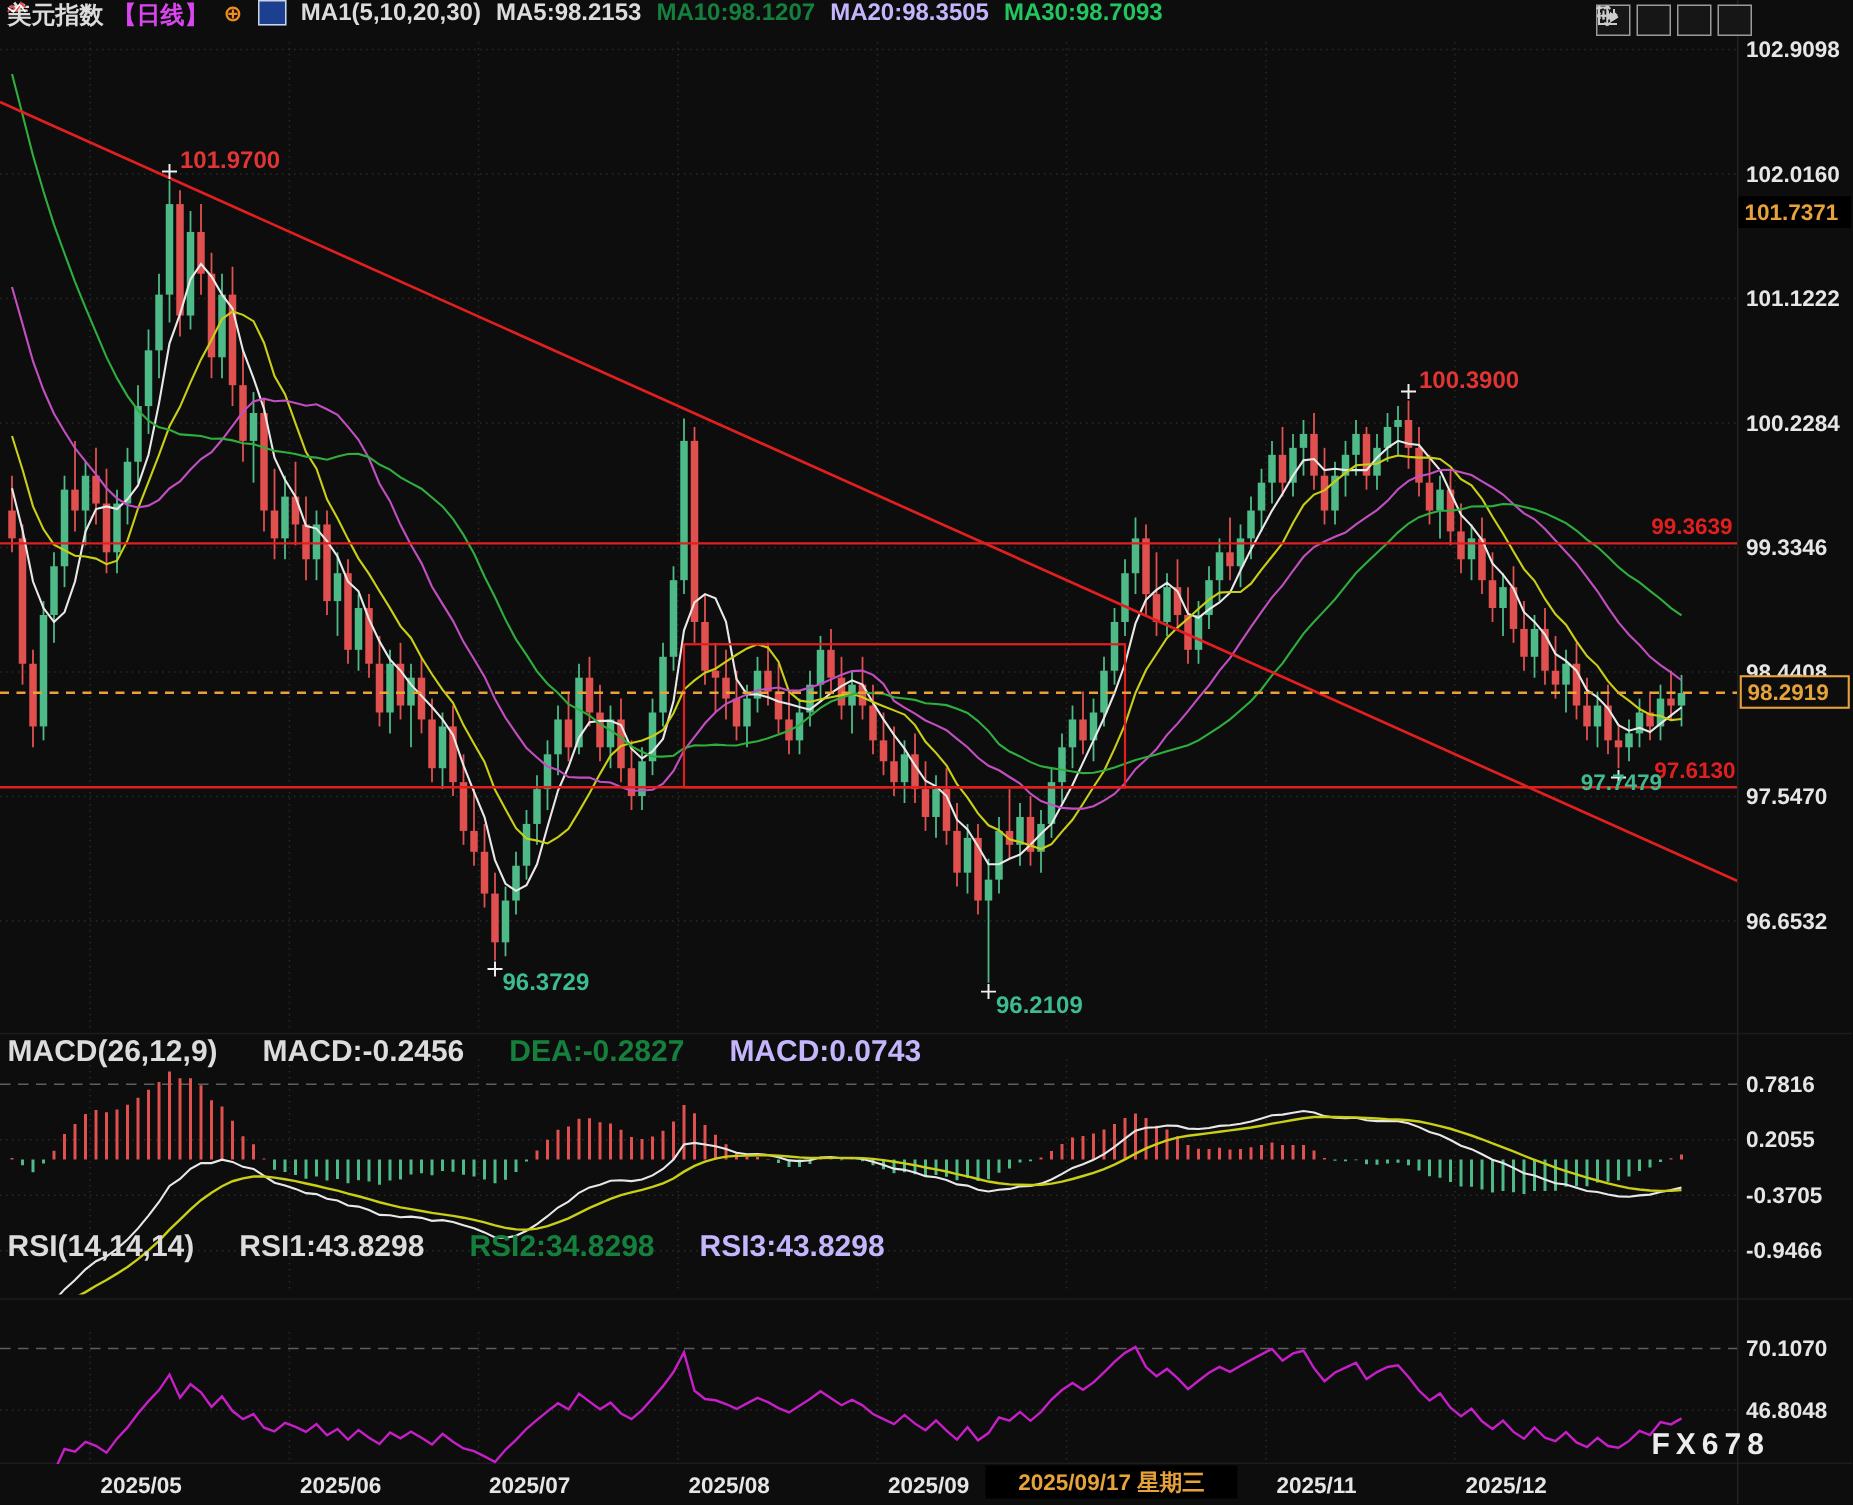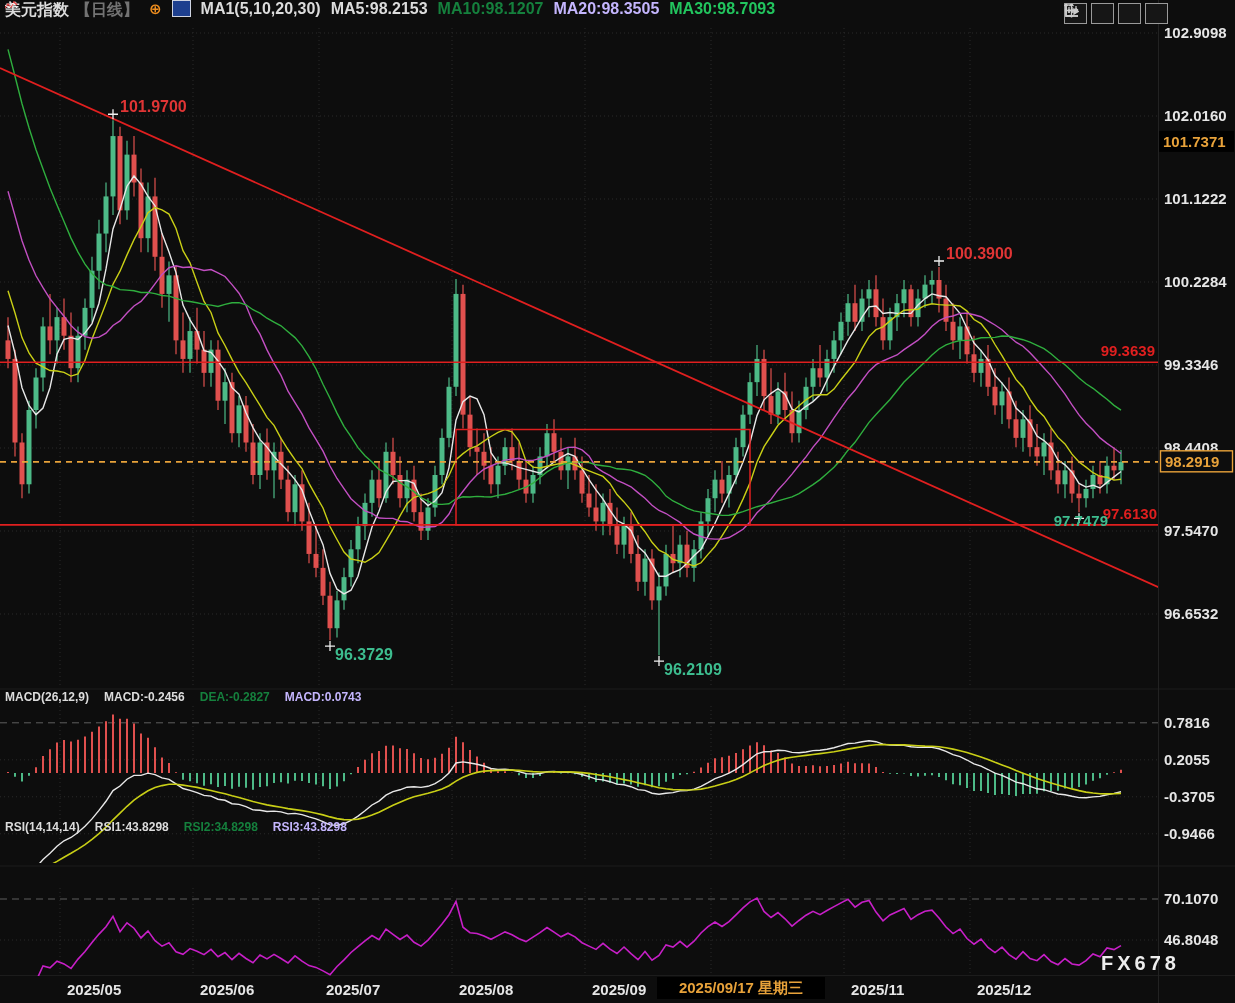--- a/index.html
+++ b/index.html
@@ -1,25 +1,25 @@
 <!DOCTYPE html>
 <html><head>
 <meta charset="utf-8">
 <style>
   html,body{margin:0;padding:0;background:#0d0d0d;}
   .stage{position:relative;width:1235px;height:1003px;background:#0d0d0d;overflow:hidden;
          font-family:"Liberation Sans","DejaVu Sans",sans-serif;}
   .stage svg{position:absolute;left:0;top:0;}
   .topbar{position:absolute;left:5px;top:0;height:27px;display:flex;align-items:flex-start;gap:10px;
           font-size:16px;font-weight:bold;white-space:nowrap;z-index:5;}
-  .ind-header{position:absolute;left:5px;display:flex;align-items:center;gap:15px;
-          font-size:12px;font-weight:bold;white-space:nowrap;z-index:5;}
+  .ind-header{position:absolute;left:5px;display:flex;align-items:center;gap:30px;
+          font-size:20px;font-weight:bold;white-space:nowrap;z-index:5;}
   .macd-header{top:690px;}
   .rsi-header{top:820px;}
-  .c-white{color:#dcdcdc}.c-orange{color:#737373}.c-yellow{color:#15803d}
+  .c-white{color:#dcdcdc}.c-orange{color:#d946ef}.c-yellow{color:#15803d}
   .c-magenta{color:#c4b5fd}.c-green{color:#22c55e}
   .plus-glyph{color:#ef8e1e;font-weight:bold;font-size:15px;}
   .chart-type-ico{width:17px;height:15px;background:#1d3f8f;border:1px solid #cfd4e2;
           display:inline-flex;align-items:center;justify-content:center;}
   .toolbar{position:absolute;left:1064px;top:3px;display:flex;gap:4px;z-index:6;}
   .tool-btn{width:21px;height:19px;border:1px solid #9a9a9a;background:#161616;
           display:flex;align-items:center;justify-content:center;cursor:pointer;}
   .watermark{position:absolute;left:1101px;top:952px;font-size:20px;font-weight:bold;
           letter-spacing:4px;color:#ededed;z-index:5;}
 </style>

